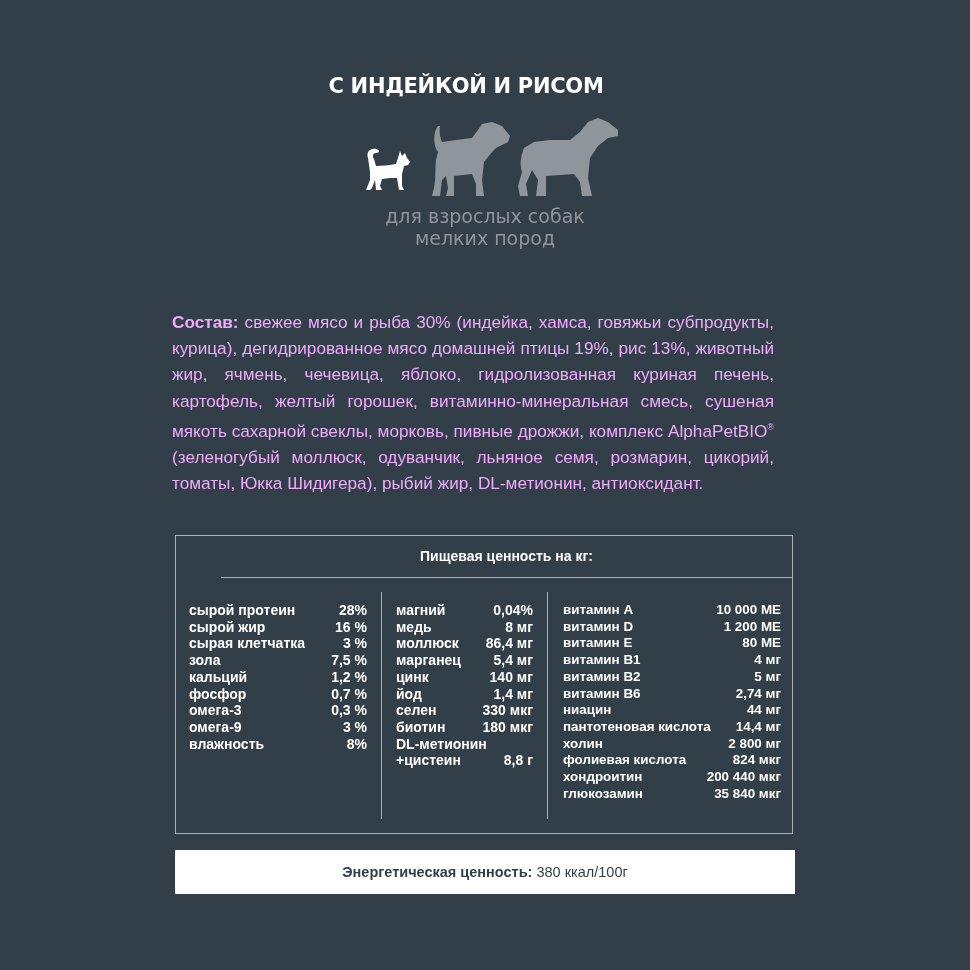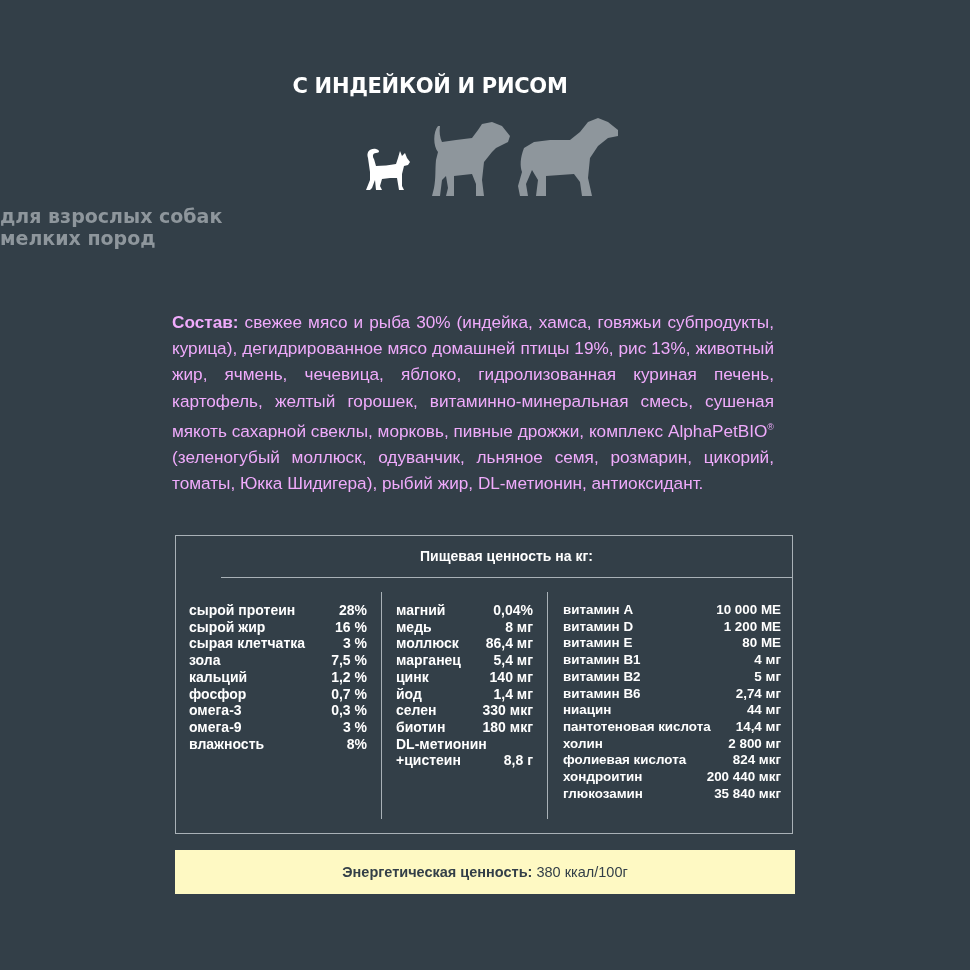--- a/index.html
+++ b/index.html
@@ -4,25 +4,26 @@
 <style>
   html, body { margin:0; padding:0; }
   body {
     width:970px; height:970px; background:#333f48; position:relative; overflow:hidden;
     font-family: "Liberation Sans", "DejaVu Sans", sans-serif; color:#ffffff;
   }
   .title {
     position:absolute; left:0; width:860px; top:74px; text-align:center;
     font-family:"DejaVu Sans", sans-serif; font-weight:bold; font-size:21px; letter-spacing:-0.3px;
     color:#ffffff;
+    padding-left:36px;
   }
   .dogs { position:absolute; left:360px; top:118px; width:260px; height:80px; }
   .subtitle {
-    position:absolute; left:0; width:970px; top:205px; 
-    font-family:"DejaVu Sans", sans-serif; font-weight:bold; font-size:19px; line-height:22px;
+    position:absolute; left:0; width:970px; top:205px; text-align:center;
+    font-family:"DejaVu Sans", sans-serif; font-weight:normal; font-size:19px; line-height:22px;
     color:#8e969c;
   }
   .composition {
     position:absolute; left:172px; top:309px; width:602px;
     font-size:17.2px; line-height:26.2px; text-align:justify; color:#f0abfc;
   }
   .composition b { font-weight:bold; }
   .composition sup { font-size:9px; }
   .nutri-box {
     position:absolute; left:175px; top:535px; width:618px; height:299px;
@@ -35,21 +36,21 @@
   .col { position:absolute; top:66px; font-size:14px; line-height:16.7px; color:#ffffff; }
   .col .row { display:flex; justify-content:space-between; white-space:nowrap;font-weight:bold; }
   .col1 { left:13px; width:178px; }
   .col2 { left:220px; width:137px; }
   .col3 { left:387px; width:218px;text-align:center; }
   .col3 .row { font-size:13.4px; }
   .divider { position:absolute; width:1px; background:#a9b1b7; top:56px; height:227px; }
   .div1 { left:205px; }
   .div2 { left:371px; }
   .energy {
-    position:absolute; left:175px; top:850px; width:620px; height:44px; background:#fef9c3;
+    position:absolute; left:175px; top:850px; width:620px; height:44px; background:#ffffff;
     text-align:center; line-height:44px; font-size:14.5px; color:#333f48;
   }
   .energy b { font-weight:bold; }
 </style>
 </head>
 <body>
 
 <div class="title">С ИНДЕЙКОЙ И РИСОМ</div>
 
 <svg class="dogs" viewBox="0 0 260 80">

